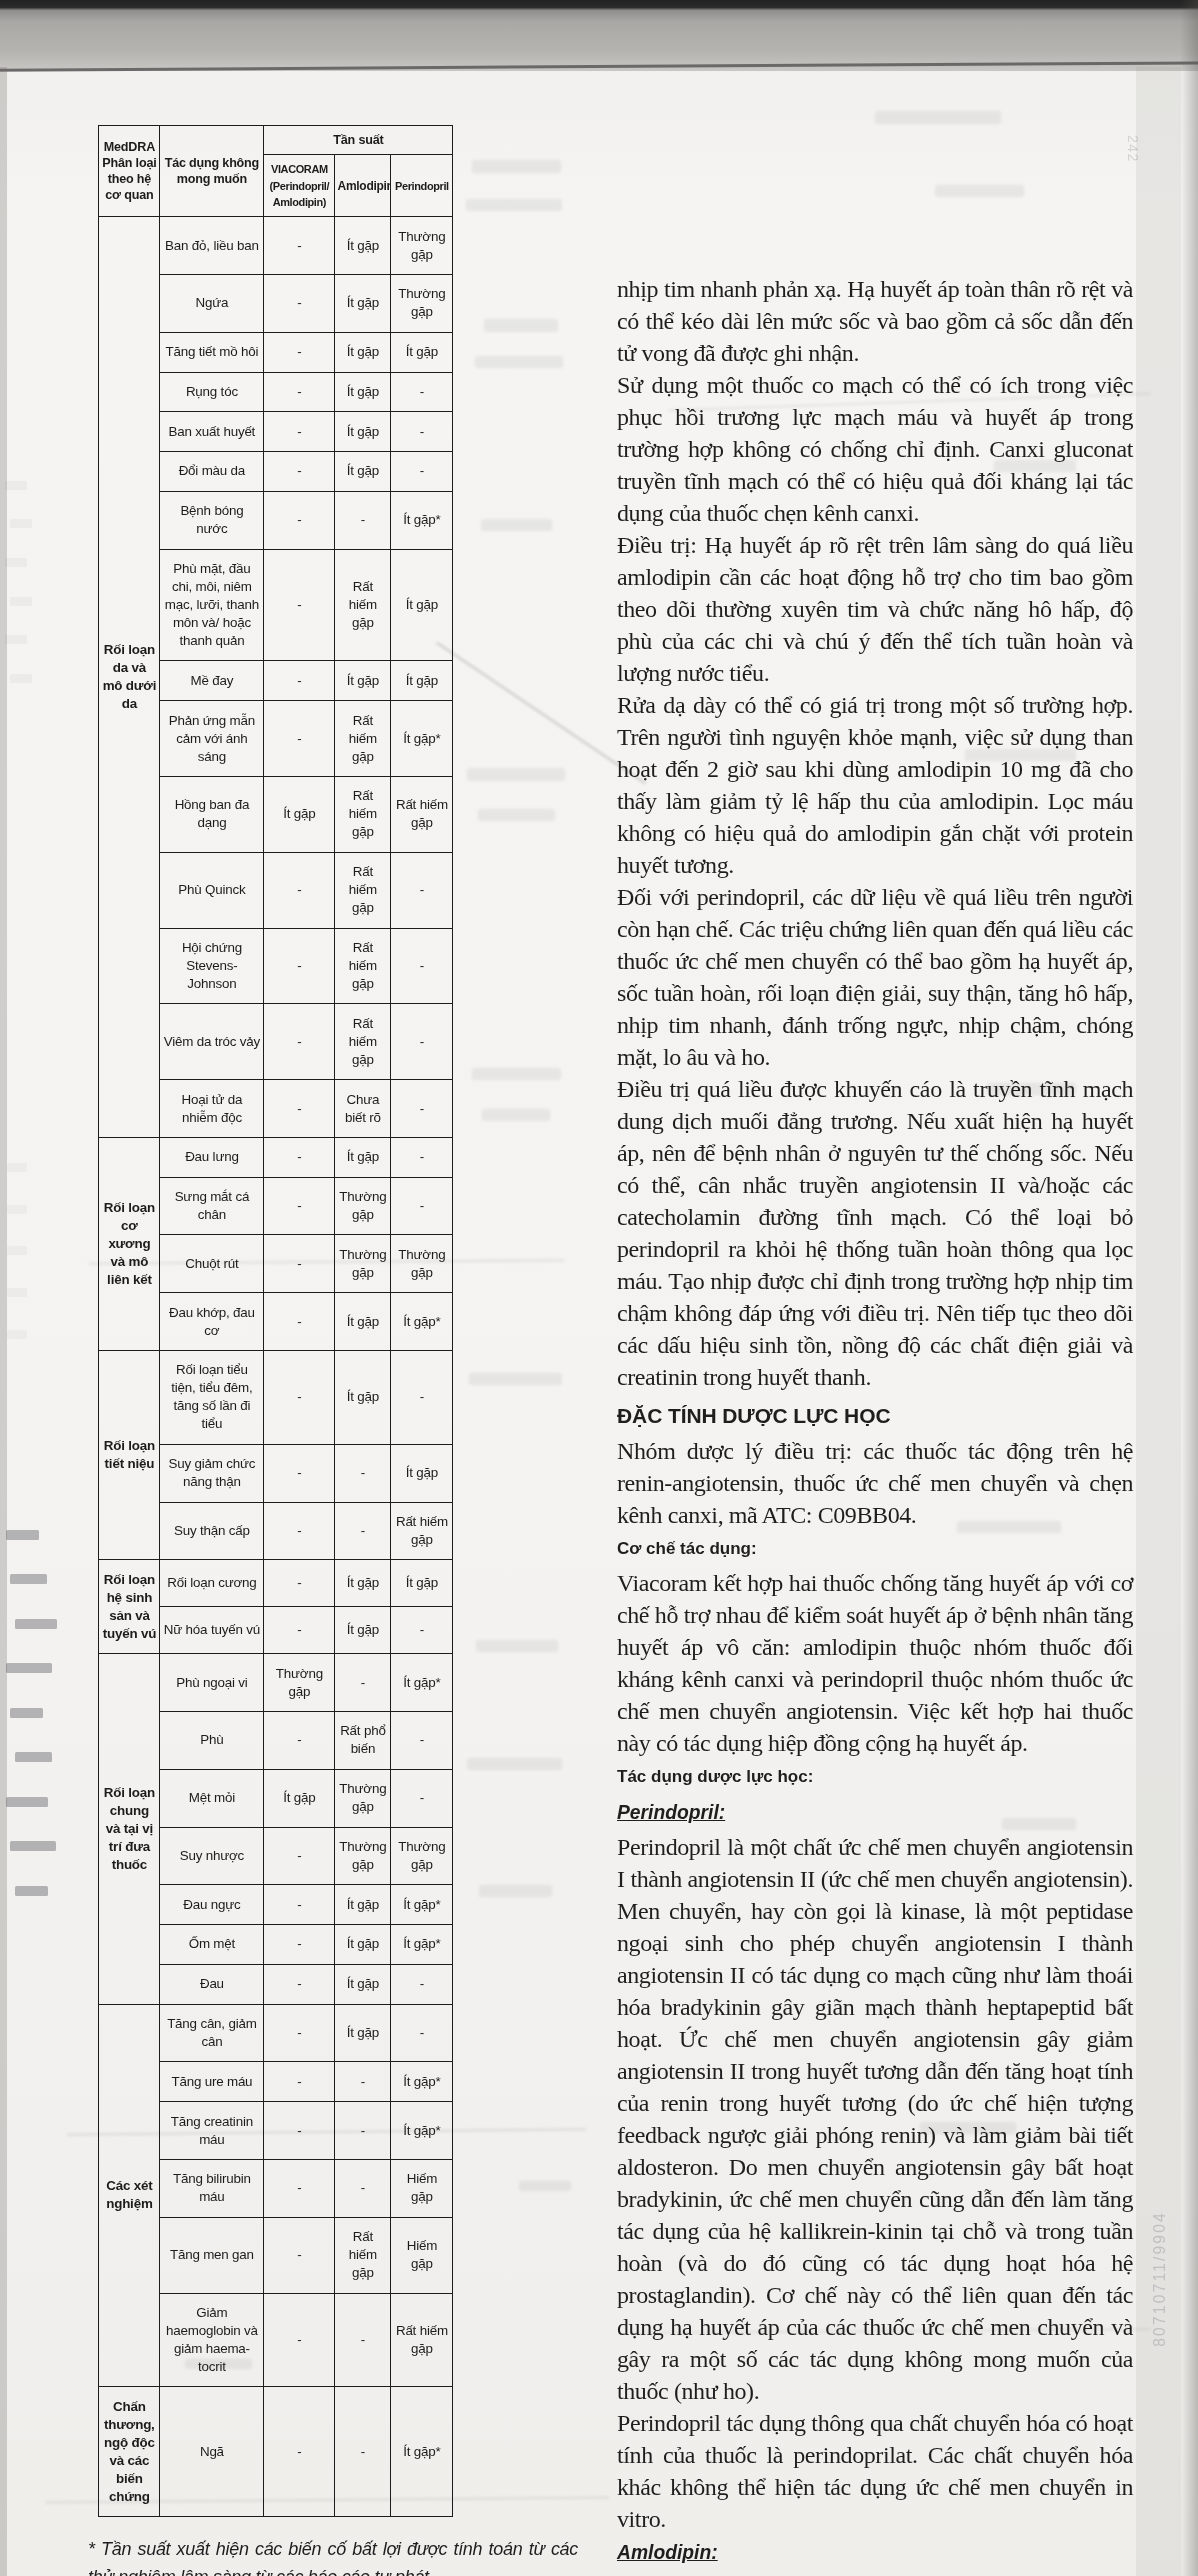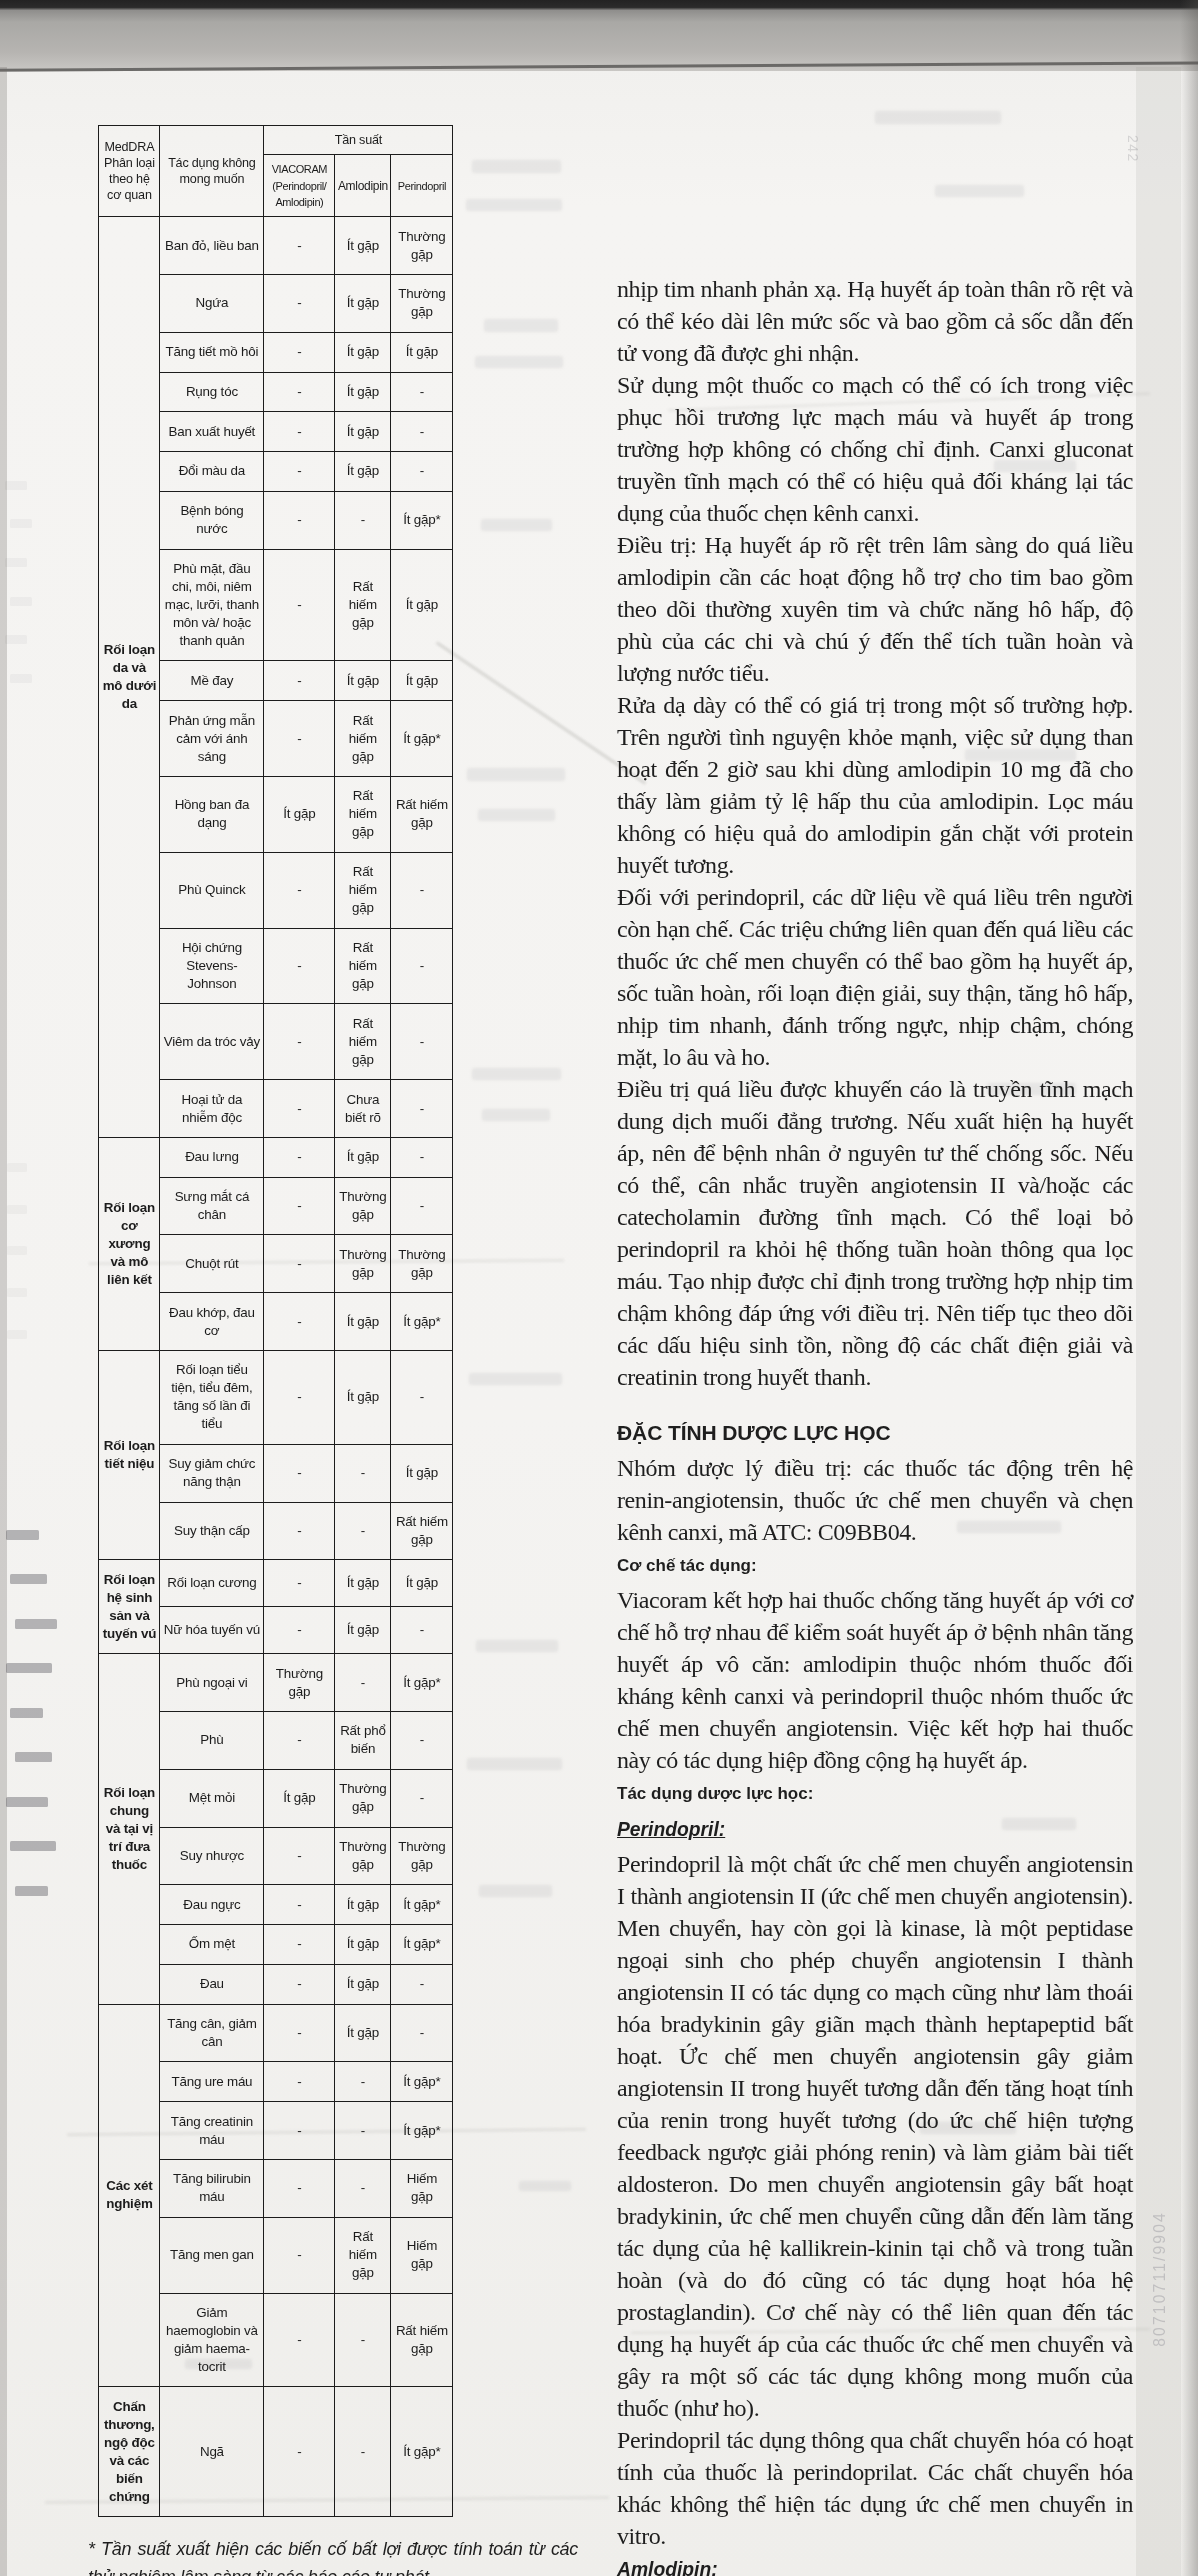--- a/index.html
+++ b/index.html
@@ -21,34 +21,34 @@
      color:rgba(70,70,85,.22);font-size:15.6px;letter-spacing:2.2px;}
   .corner-mark{position:absolute;right:58px;top:135px;writing-mode:vertical-rl;
      color:rgba(70,70,85,.18);font-size:14px;letter-spacing:1.5px;}
   
   .col-left{position:absolute;left:88px;top:125px;width:490px;}
   .col-right{position:absolute;left:617px;top:273px;width:516px;}
   
   table.adr{border-collapse:collapse;table-layout:fixed;width:355px;margin-left:10.4px;color:#1c1c1c;}
   table.adr th,table.adr td{border:1.5px solid #1c1c1c;text-align:center;vertical-align:middle;
       padding:10.4px 3px;font-size:13.4px;line-height:18px;letter-spacing:-0.2px;overflow:hidden;}
-  table.adr thead th{font-weight:normal;font-size:12.6px;line-height:16.3px;padding:6px 2.2px;}
+  table.adr thead th{font-weight:bold;font-size:12.6px;line-height:16.3px;padding:6px 2.2px;}
   .th-viacoram{font-size:11px !important;letter-spacing:-0.4px !important;}
   .th-amlo{font-size:12px !important;letter-spacing:-0.3px !important;}
   .th-perin{font-size:11px !important;letter-spacing:-0.4px !important;}
   .c-group{font-size:13.4px;font-weight:bold;}
   .c-freq{font-size:13.4px;}
   
   .t-body{margin:0;text-align:justify;}
   .col-right .t-body{font-size:24px;line-height:32px;letter-spacing:-0.4px;font-family:Liberation Serif, serif;}
   .t-footnote{font-style:italic;font-size:18px;line-height:27.5px;letter-spacing:-0.3px;margin:19.3px 0 0 0;text-align:justify;}
   .t-subhead{font-weight:bold;font-style:italic;text-decoration:underline;margin:0;}
   .col-right .t-subhead{font-size:19.3px;line-height:36px;}
   .t-h1{font-weight:bold;margin:0;}
-  .col-right .t-h1{font-size:21px;line-height:39px;margin-top:20px;letter-spacing:-0.1px;}
+  .col-right .t-h1{font-size:21px;line-height:39px;margin-top:3px;letter-spacing:-0.1px;}
   .t-h2{font-weight:bold;margin:0;}
   .col-right .t-h2{font-size:17px;line-height:36px;}
 </style>
 </head>
 <body>
 
 <div class="page">
 
   <div class="scan-top"></div>
   <div class="scan-topline"></div>

